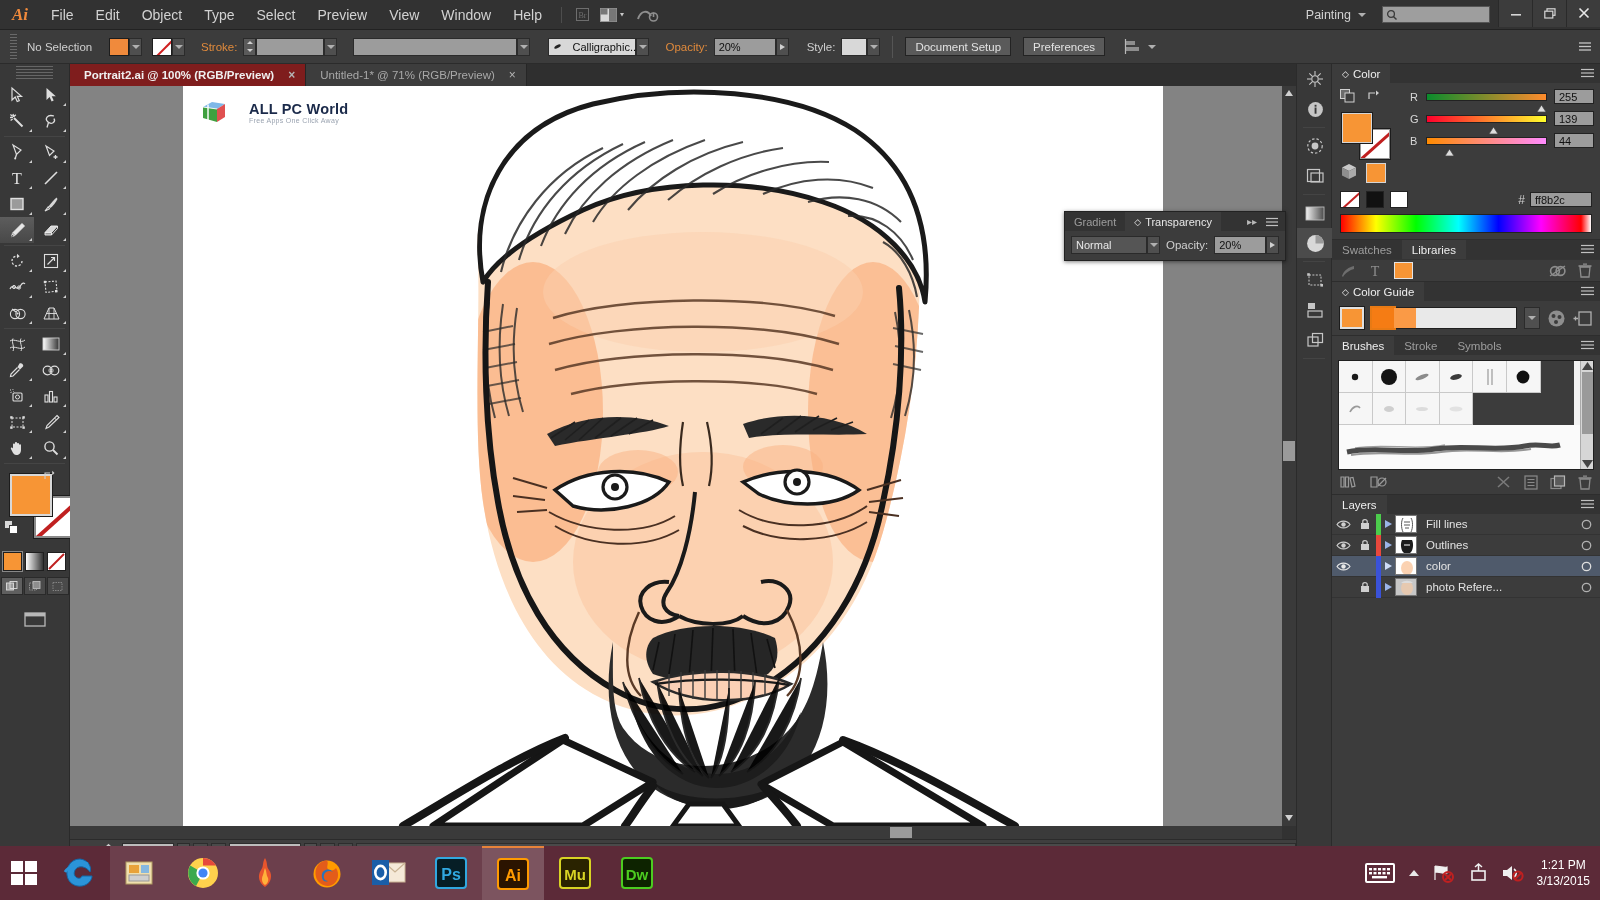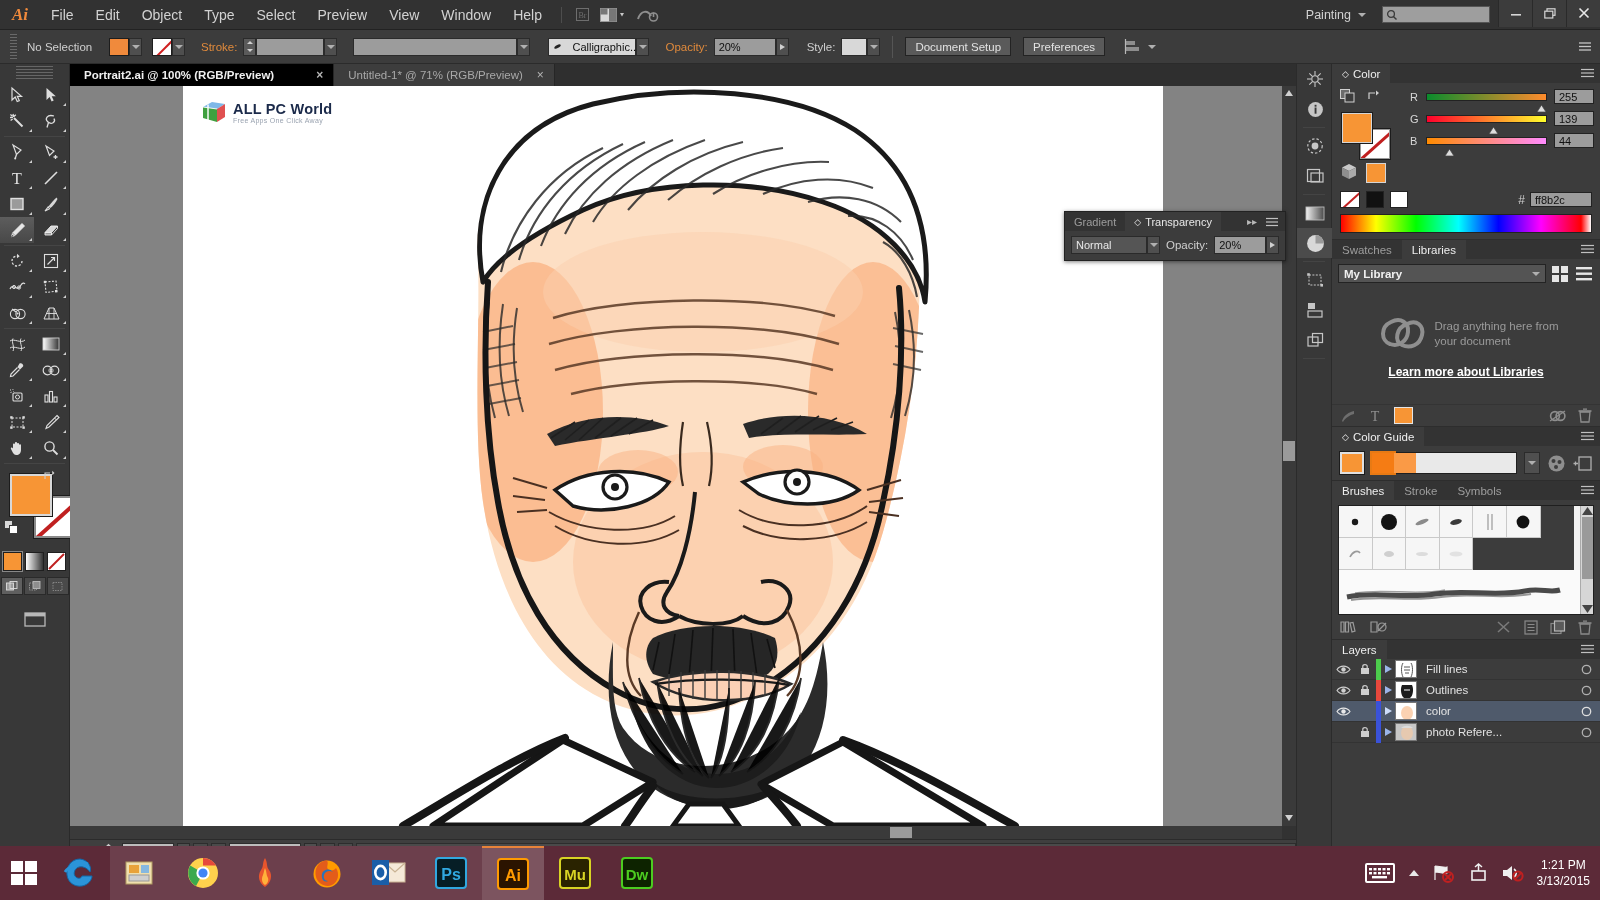--- a/index.html
+++ b/index.html
@@ -117,30 +117,30 @@
   .draw-btn.sel { background:#5f5f5f; }
   .screen-btn { display:flex; justify-content:center; margin-top:14px; }
 
   
   .doctabs {
     position:absolute; left:70px; top:64px; width:1226px; height:22px;
     background:#2f2f2f; display:flex; align-items:flex-end;
   }
   .dtab { height:22px; display:flex; align-items:center; padding:0 10px 0 14px;
     font-size:11.5px; background:#3d3d3d; color:#a8a8a8; border-right:1px solid #262626; }
-  .dtab.active { background:#000000; color:#f0f0f0; font-weight:bold;gap:28px; }
+  .dtab.active { background:#7f1d1d; color:#f0f0f0; font-weight:bold; }
   .dtab .x { margin-left:14px; color:#b5b5b5; font-size:12px; }
 
   
   .canvas-area {
     position:absolute; left:70px; top:86px; width:1212px; height:740px;
     background:#838383; overflow:hidden;
   }
   .artboard { position:absolute; left:113px; top:-4px; width:980px; height:744px; background:#fff; }
-  .pcworld { position:absolute; left:16px; top:16px; display:flex; align-items:center; gap:6px; }
+  .pcworld { position:absolute; left:16px; top:16px; display:flex; align-items:center; gap:22px; }
   .pcw-logo { width:28px; height:28px; position:relative; }
   .pcw-txt b { display:block; font-size:14.5px; color:#1b2a4a; font-weight:bold; letter-spacing:.2px; }
   .pcw-txt s { display:block; font-size:7px; color:#9aa3b0; text-decoration:none; letter-spacing:.3px; }
   .portrait { position:absolute; left:0; top:0; width:980px; height:744px; }
 
   
   .vscroll { position:absolute; left:1282px; top:86px; width:14px; height:740px; background:#3a3a3a; }
   .hscroll { position:absolute; left:70px; top:826px; width:1212px; height:13px; background:#3a3a3a; }
   .vthumb2 { position:absolute; left:1px; top:355px; width:12px; height:20px; background:#9a9a9a; }
   .hthumb { position:absolute; left:820px; top:1px; width:22px; height:11px; background:#9a9a9a; }
@@ -1134,54 +1134,20 @@
           <span>Swatches</span>
         </div>
         <div class="pnl-tab active">
           <span>Libraries</span>
         </div>
         <svg class="pnl-menu" viewBox="0 0 14 11">
           <line x1="0" y1="1.5" x2="13" y2="1.5" stroke="#c0c0c0" stroke-width="1.2"></line>
           <line x1="0" y1="5" x2="13" y2="5" stroke="#c0c0c0" stroke-width="1.2"></line>
           <line x1="0" y1="8.5" x2="13" y2="8.5" stroke="#c0c0c0" stroke-width="1.2"></line>
         </svg>
-      </div>
-      <div class="lib-sel">
-        <div class="lib-dd">
-          <span>My Library</span>
-          <span class="caret"></span>
-        </div>
-        <div class="lib-vbtn">
-          <svg width="16" height="16" viewBox="0 0 16 16">
-              <rect x="0" y="0" width="7" height="7" fill="#e6e6e6"></rect>
-              <rect x="9" y="0" width="7" height="7" fill="#e6e6e6"></rect>
-              <rect x="0" y="9" width="7" height="7" fill="#e6e6e6"></rect>
-              <rect x="9" y="9" width="7" height="7" fill="#e6e6e6"></rect>
-            </svg>
-        </div>
-        <div class="lib-vbtn">
-          <svg width="16" height="14" viewBox="0 0 16 14">
-              <rect x="0" y="0" width="16" height="2.4" fill="#e6e6e6"></rect>
-              <rect x="0" y="5.5" width="16" height="2.4" fill="#e6e6e6"></rect>
-              <rect x="0" y="11" width="16" height="2.4" fill="#e6e6e6"></rect>
-            </svg>
-        </div>
-      </div>
-      <div class="lib-empty">
-        <div class="lib-row">
-          <svg width="52" height="40" viewBox="0 0 52 40">
-            <path d="M18 8 C28 3, 36 9, 35 18 C34 28, 25 33, 17 30 C8 27, 7 13, 18 8 Z" fill="none" stroke="#8f8f8f" stroke-width="4"></path>
-            <path d="M34 10 C44 5, 51 12, 49 21 C47 31, 37 35, 29 31 C21 27, 23 14, 34 10 Z" fill="none" stroke="#8f8f8f" stroke-width="4"></path>
-          </svg>
-          <div class="lib-msg">
-            <div>Drag anything here from</div>
-            <div>your document</div>
-          </div>
-        </div>
-        <a class="lib-link">Learn more about Libraries</a>
       </div>
       <div class="pnl-foot">
         <svg width="16" height="14" viewBox="0 0 16 14">
           <path d="M2 12 C4 6, 9 3, 14 2 L14 5 C10 6, 5 9, 3 13 Z" fill="#6e6e6e"></path>
         </svg>
         <svg width="14" height="15" viewBox="0 0 14 15">
           <text x="7" y="13" font-size="14" fill="#8e8e8e" text-anchor="middle" font-family="Liberation Serif, serif">T</text>
         </svg>
         <div style="width:19px;height:17px;background:#f79535;border:1px solid #e4e4e4"></div>
         <div class="sp"></div>

